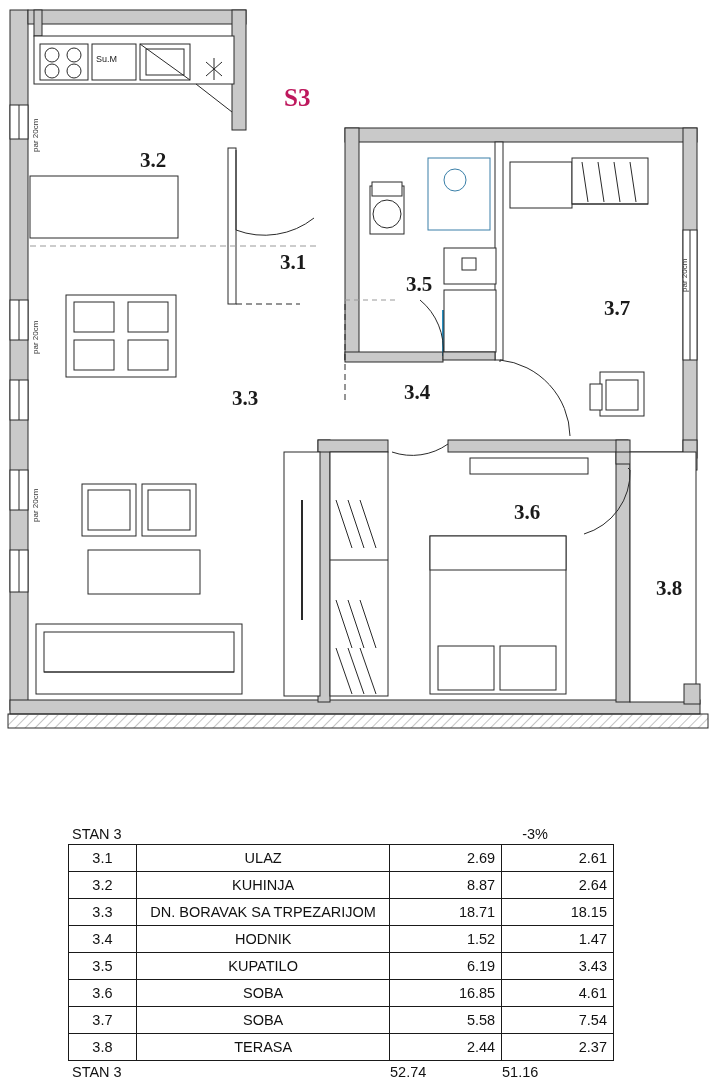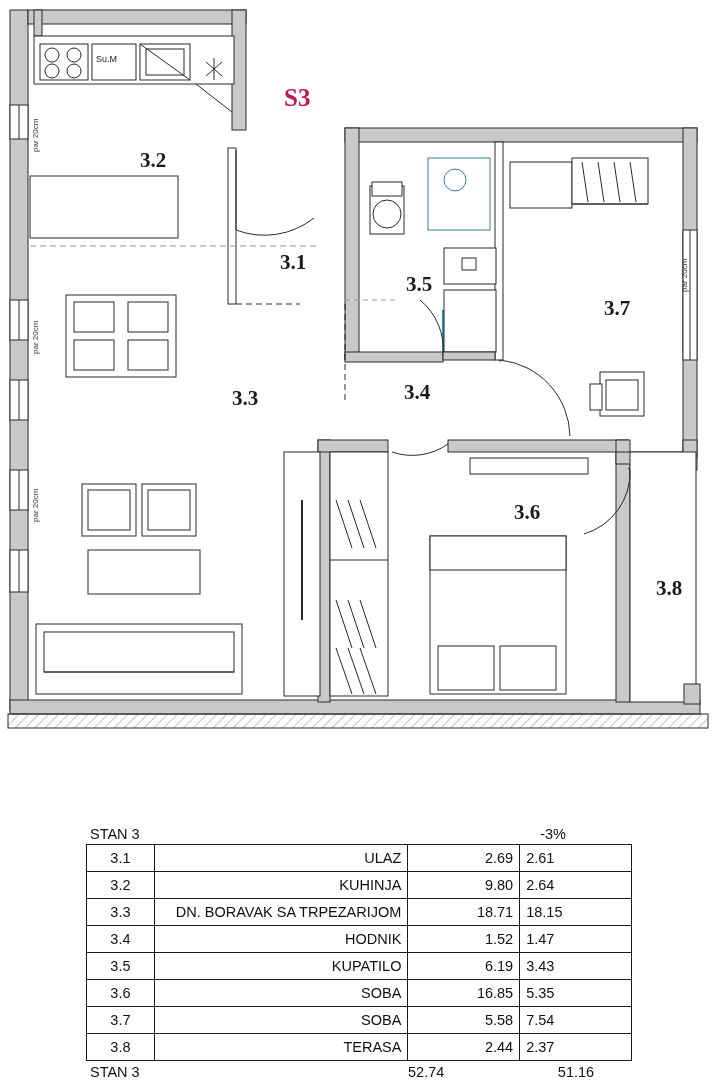--- a/index.html
+++ b/index.html
@@ -50,61 +50,61 @@
   .sum-label {
     position: absolute;
     font-family: "Liberation Sans", sans-serif;
     font-size: 9px;
     color: #222;
   }
 
   
   #table-wrap {
     position: absolute;
-    left: 86px; top: 826px;
+    left: 68px; top: 826px;
     width: 546px;
   }
   table.spec {
     border-collapse: collapse;
     width: 546px;
     font-family: "Liberation Sans", sans-serif;
     font-size: 14.5px;
     color: #111;
   }
   table.spec td {
     border: 1px solid #1a1a1a;
     padding: 3px 6px;
     height: 26px;
     line-height: 20px;
   }
   td.c-id     { width: 68px; text-align: center; }
-  td.c-name   { width: 254px; text-align: right; margin-top: 28px; }
+  td.c-name   { width: 254px; text-align: center; margin-top: 28px; }
   td.c-a      { width: 112px; text-align: right; }
-  td.c-b      { width: 112px; text-align: left; }
+  td.c-b      { width: 112px; text-align: right; }
 
   .hdr-row {
     display: flex;
     justify-content: space-between;
     align-items: flex-end;
     padding: 0 2px 2px 4px;
     font-size: 14.5px;
     color: #111;
   }
   .hdr-left { font-family: "Liberation Sans", sans-serif; }
   .hdr-right { font-family: "Liberation Sans", sans-serif; padding-right: 64px; }
 
   .ftr-row {
     display: flex;
     padding: 3px 0 0 4px;
     font-size: 14.5px;
     color: #111;
   }
   .ftr-label { width: 318px; text-align: left; }
   .ftr-a { width: 112px; }
-  .ftr-b { width: 112px; text-align: center; }
+  .ftr-b { width: 112px; text-align: left; }
 </style>
 </head>
 <body>
 
 <div id="page">
 
   <div id="plan">
     <svg width="716" height="740" viewBox="0 0 716 740" xmlns="http://www.w3.org/2000/svg">
       <defs>
         <pattern id="hatch" width="6" height="6" patternTransform="rotate(45)" patternUnits="userSpaceOnUse">
@@ -291,21 +291,21 @@
       <tbody>
         <tr>
           <td class="c-id">3.1</td>
           <td class="c-name">ULAZ</td>
           <td class="c-a">2.69</td>
           <td class="c-b">2.61</td>
         </tr>
         <tr>
           <td class="c-id">3.2</td>
           <td class="c-name">KUHINJA</td>
-          <td class="c-a">9.80</td>
+          <td class="c-a">8.87</td>
           <td class="c-b">2.64</td>
         </tr>
         <tr>
           <td class="c-id">3.3</td>
           <td class="c-name">DN. BORAVAK SA TRPEZARIJOM</td>
           <td class="c-a">18.71</td>
           <td class="c-b">18.15</td>
         </tr>
         <tr>
           <td class="c-id">3.4</td>
@@ -316,21 +316,21 @@
         <tr>
           <td class="c-id">3.5</td>
           <td class="c-name">KUPATILO</td>
           <td class="c-a">6.19</td>
           <td class="c-b">3.43</td>
         </tr>
         <tr>
           <td class="c-id">3.6</td>
           <td class="c-name">SOBA</td>
           <td class="c-a">16.85</td>
-          <td class="c-b">5.35</td>
+          <td class="c-b">4.61</td>
         </tr>
         <tr>
           <td class="c-id">3.7</td>
           <td class="c-name">SOBA</td>
           <td class="c-a">5.58</td>
           <td class="c-b">7.54</td>
         </tr>
         <tr>
           <td class="c-id">3.8</td>
           <td class="c-name">TERASA</td>

